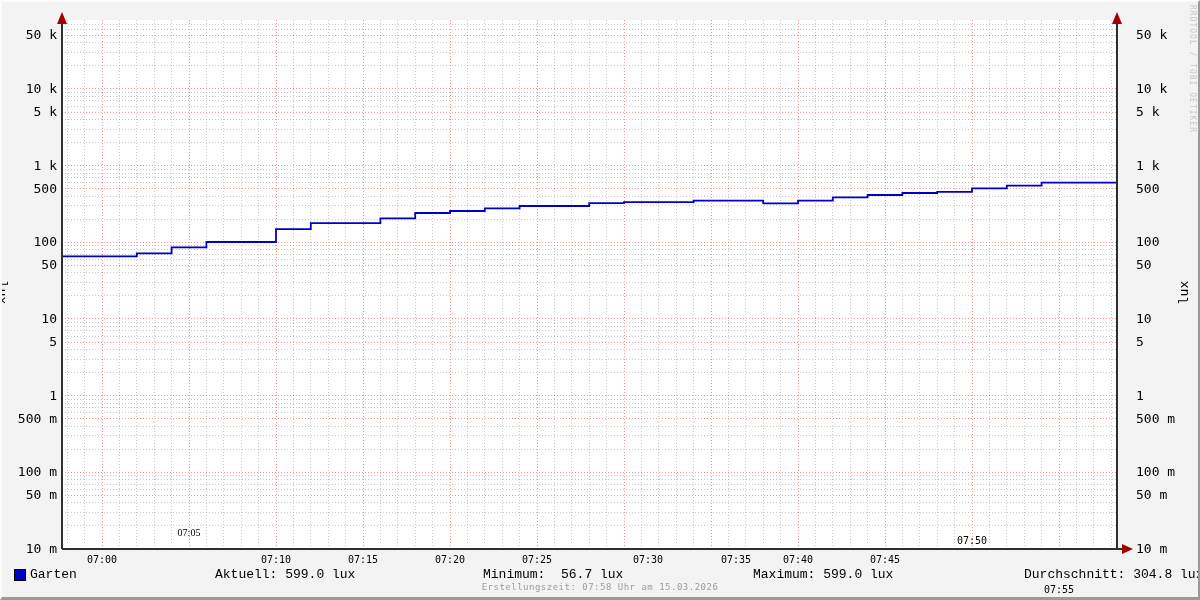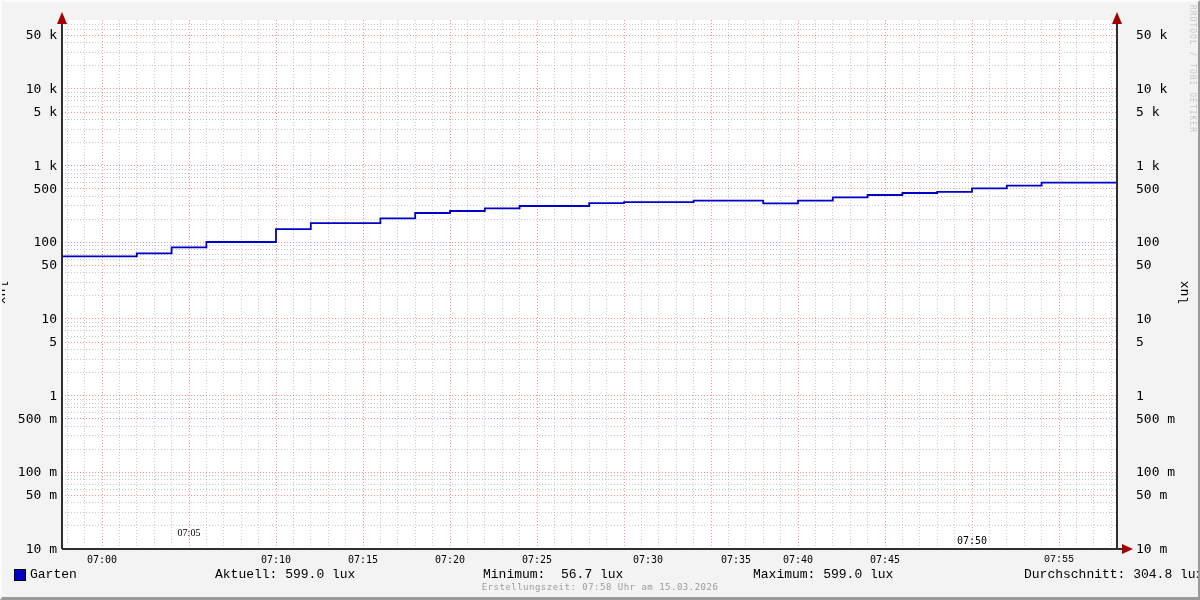--- a/index.html
+++ b/index.html
@@ -189,21 +189,21 @@
       <div class="xlab" style="left: 165px; top: 527px; font-family: Liberation Serif, serif;">07:05</div>
       <div class="xlab" style="left: 252px; top: 554px;">07:10</div>
       <div class="xlab" style="left: 339px; top: 554px;">07:15</div>
       <div class="xlab" style="left: 426px; top: 554px;">07:20</div>
       <div class="xlab" style="left: 513px; top: 554px;">07:25</div>
       <div class="xlab" style="left: 600px; top: 554px; margin-left: 24px;">07:30</div>
       <div class="xlab" style="left: 672px; top: 554px; margin-left: 40px;">07:35</div>
       <div class="xlab" style="left: 774px; top: 554px;">07:40</div>
       <div class="xlab" style="left: 861px; top: 554px;">07:45</div>
       <div class="xlab" style="left: 948px; top: 535px;">07:50</div>
-      <div class="xlab" style="left: 1035px; top: 554px; font-family: Liberation Mono, monospace;">07:55</div>
+      <div class="xlab" style="left: 1035px; top: 584px;">07:55</div>
       <div class="ylab-l" style="top: 27.4101px;">50 k</div>
       <div class="ylab-r" style="top: 27.4101px;">50 k</div>
       <div class="ylab-l" style="top: 80.998px;">10 k</div>
       <div class="ylab-r" style="top: 80.998px;">10 k</div>
       <div class="ylab-l" style="top: 104.077px;">5 k</div>
       <div class="ylab-r" style="top: 104.077px;">5 k</div>
       <div class="ylab-l" style="top: 157.665px;">1 k</div>
       <div class="ylab-r" style="top: 157.665px;">1 k</div>
       <div class="ylab-l" style="top: 180.744px;">500</div>
       <div class="ylab-r" style="top: 180.744px;">500</div>

